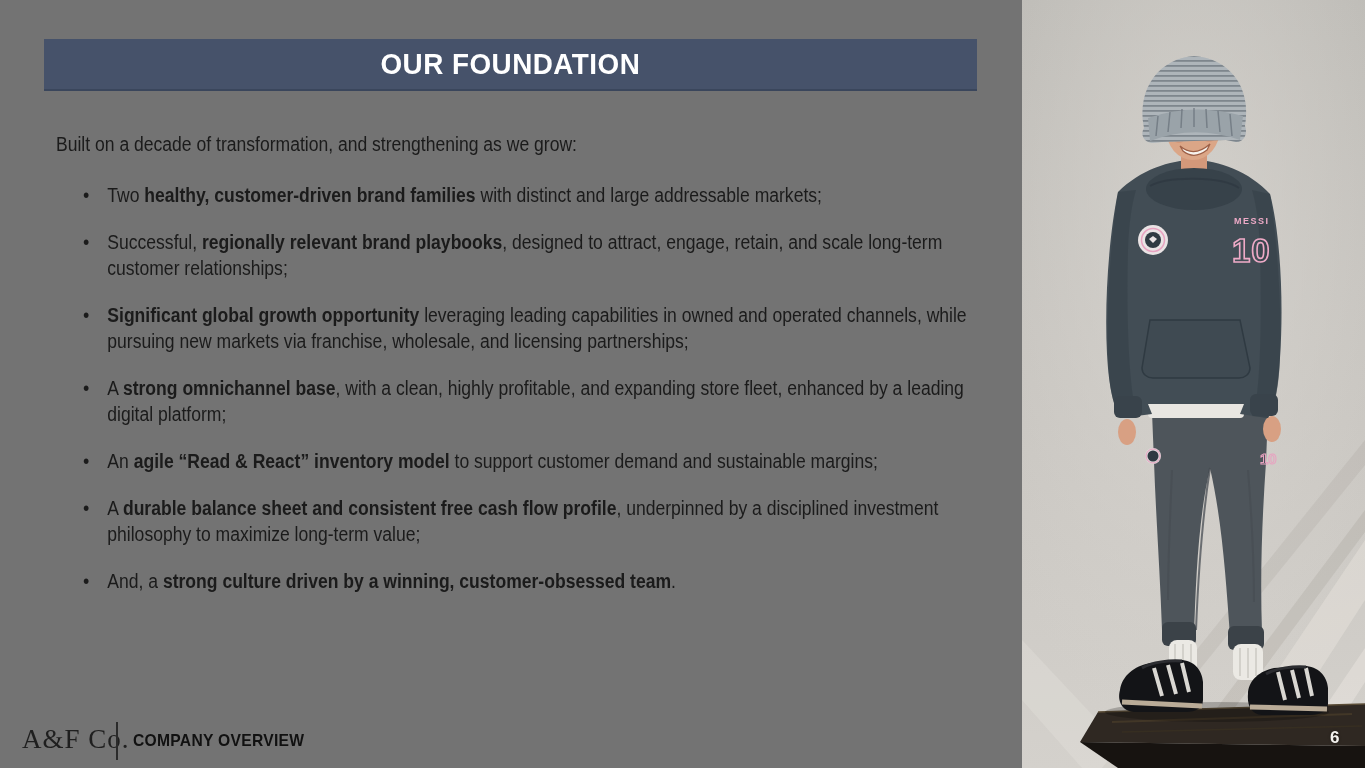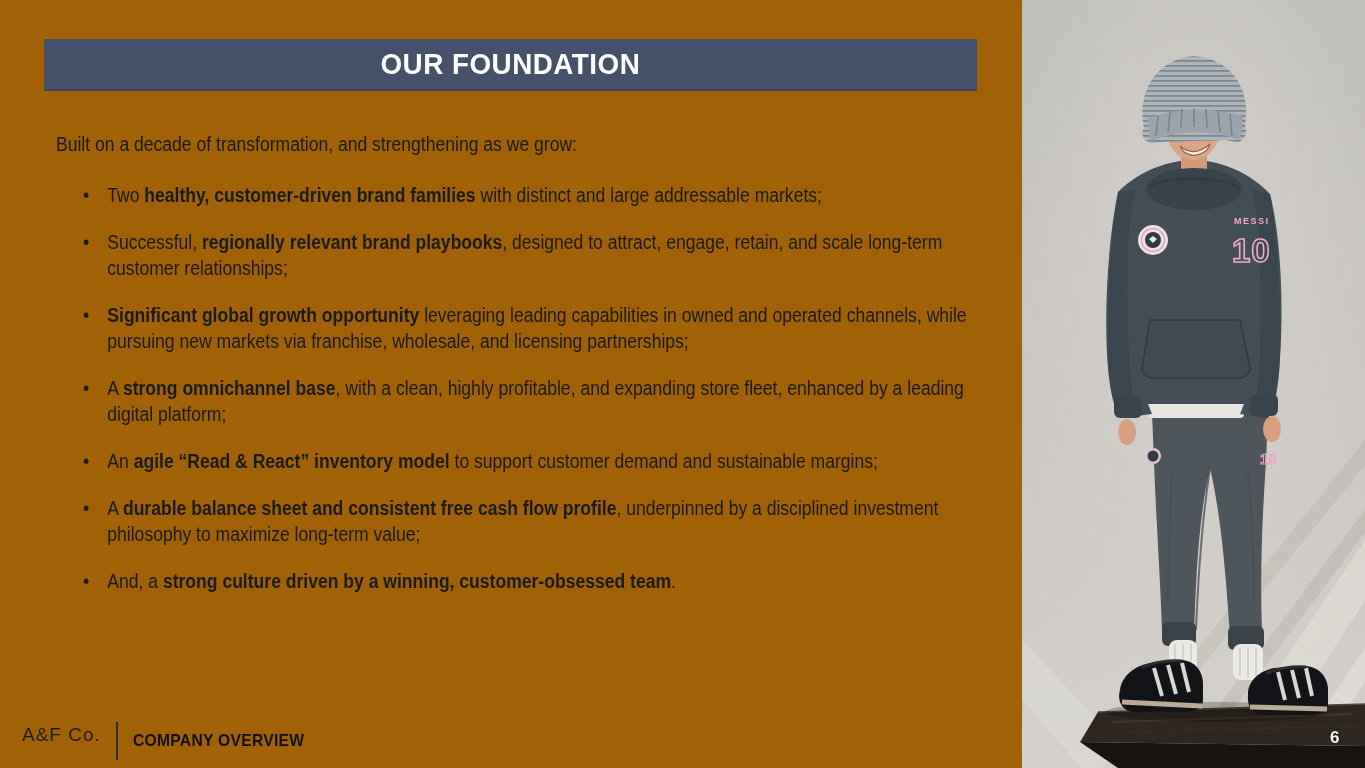--- a/index.html
+++ b/index.html
@@ -1,17 +1,17 @@
 <!DOCTYPE html>
 <html><head>
 <meta charset="utf-8">
 <style>
   html,body{margin:0;padding:0;background:#888;}
   .slide{
-    position:relative;width:1365px;height:768px;background:#a16207;overflow:hidden;
+    position:relative;width:1365px;height:768px;background:#737373;overflow:hidden;
     font-family:"Liberation Sans",sans-serif;color:#1b1b1b;
   }
   
   .title-bar{
     position:absolute;left:44px;top:39px;width:933px;height:50px;
     background:#46526a;border-bottom:2px solid #3a465c;
     display:flex;align-items:center;justify-content:center;
   }
   .title-bar span{
     color:#ffffff;font-size:29px;font-weight:700;letter-spacing:.5px;
@@ -29,21 +29,21 @@
     font-size:19.5px;line-height:26px;
   }
   ul.bullets li::before{
     content:"\2022";position:absolute;left:30px;top:0;font-size:20px;
   }
   ul.bullets li b{font-weight:700;}
   
   .footer{position:absolute;left:0;top:718px;width:1000px;height:50px;}
   .af-logo{
     position:absolute;left:22px;top:6px;
-    font-family:Liberation Sans, sans-serif;font-size:19px;color:#1f1f1f;letter-spacing:1px;
+    font-family:Liberation Serif, serif;font-size:27px;color:#1f1f1f;letter-spacing:1px;
   }
   .footer-divider{position:absolute;left:116px;top:4px;width:2px;height:38px;background:#2b2b2b;}
   .footer-label{
     position:absolute;left:133px;top:13px;font-size:17px;font-weight:700;
     letter-spacing:.3px;color:#111;transform:scaleX(.92);transform-origin:0 0;white-space:nowrap;
   }
   
   .photo{position:absolute;left:1022px;top:0;width:343px;height:768px;overflow:hidden;}
   .photo svg{display:block;}
   .page-number{

